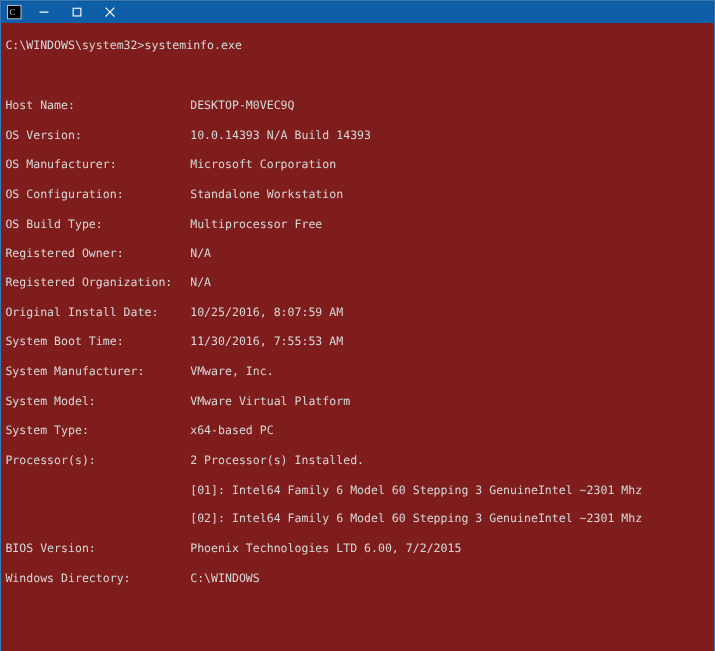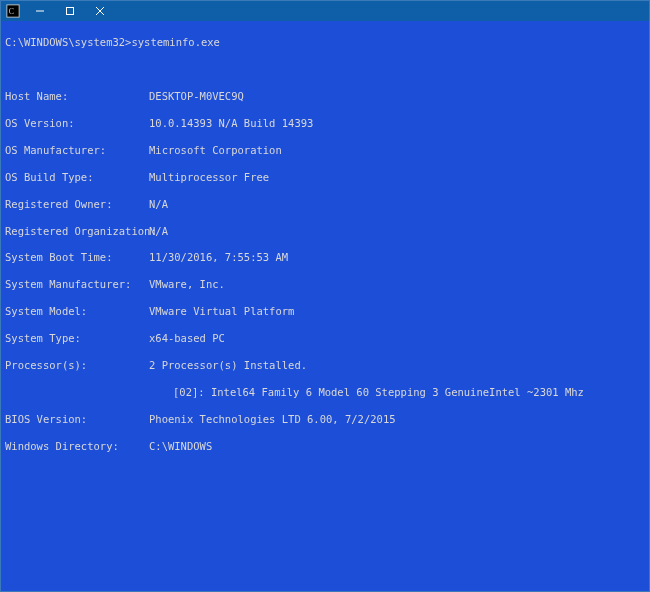--- a/index.html
+++ b/index.html
@@ -43,35 +43,35 @@
     width: 30px;
     height: 20px;
     display: flex;
     align-items: center;
     justify-content: center;
     color: #fff;
   }
   .win-btn svg { width: 10px; height: 10px; stroke: #fff; stroke-width: 1; fill: none; }
   .terminal {
     flex: 1;
-    background: #1d4ed8;
+    background: #7f1d1d;
     color: #d8d8d8;
     font-size: 10.5px;
     line-height: 1.28;
     padding: 2px 4px;
     overflow-y: auto;
     white-space: pre;
     font-family: Consolas, "Lucida Console", monospace;
     position: relative;
   }
   .terminal::-webkit-scrollbar { width: 14px; }
   .terminal::-webkit-scrollbar-track { background: #1a1a1a; }
   .terminal::-webkit-scrollbar-thumb { background: #4d4d4d; }
   .line { white-space: pre; }
-  .kv-label { display: inline-block; width: 144px; vertical-align: top; }
+  .kv-label { display: inline-block; width: 168px; vertical-align: top; }
   .indent1 { padding-left: 168px; }
   .prompt-line { white-space: pre; }
 </style>
 </head>
 <body>
 
 <div class="window">
   <div class="titlebar">
     <span class="titlebar-icon">
       <svg viewBox="0 0 16 16">
@@ -98,28 +98,31 @@
         </div>
     </div>
   </div>
 
   <div class="terminal">
 <div class="prompt-line"><span>C:\WINDOWS\system32&gt;</span><span>systeminfo.exe</span></div>
 <div class="line"> </div>
 <div class="line"><span class="kv-label">Host Name:</span><span>DESKTOP-M0VEC9Q</span></div>
 <div class="line"><span class="kv-label">OS Version:</span><span>10.0.14393 N/A Build 14393</span></div>
 <div class="line"><span class="kv-label">OS Manufacturer:</span><span>Microsoft Corporation</span></div>
+<div class="line"><span class="kv-label">OS Configuration:</span><span>Standalone Workstation</span></div>
 <div class="line"><span class="kv-label">OS Build Type:</span><span>Multiprocessor Free</span></div>
 <div class="line"><span class="kv-label">Registered Owner:</span><span>N/A</span></div>
 <div class="line"><span class="kv-label">Registered Organization:</span><span>N/A</span></div>
+<div class="line"><span class="kv-label">Original Install Date:</span><span>10/25/2016, 8:07:59 AM</span></div>
 <div class="line"><span class="kv-label">System Boot Time:</span><span>11/30/2016, 7:55:53 AM</span></div>
 <div class="line"><span class="kv-label">System Manufacturer:</span><span>VMware, Inc.</span></div>
 <div class="line"><span class="kv-label">System Model:</span><span>VMware Virtual Platform</span></div>
 <div class="line"><span class="kv-label">System Type:</span><span>x64-based PC</span></div>
 <div class="line"><span class="kv-label">Processor(s):</span><span>2 Processor(s) Installed.</span></div>
+<div class="line indent1">[01]: Intel64 Family 6 Model 60 Stepping 3 GenuineIntel ~2301 Mhz</div>
 <div class="line indent1">[02]: Intel64 Family 6 Model 60 Stepping 3 GenuineIntel ~2301 Mhz</div>
 <div class="line"><span class="kv-label">BIOS Version:</span><span>Phoenix Technologies LTD 6.00, 7/2/2015</span></div>
 <div class="line"><span class="kv-label">Windows Directory:</span><span>C:\WINDOWS</span></div>
 
 
 
 
 
 
 

